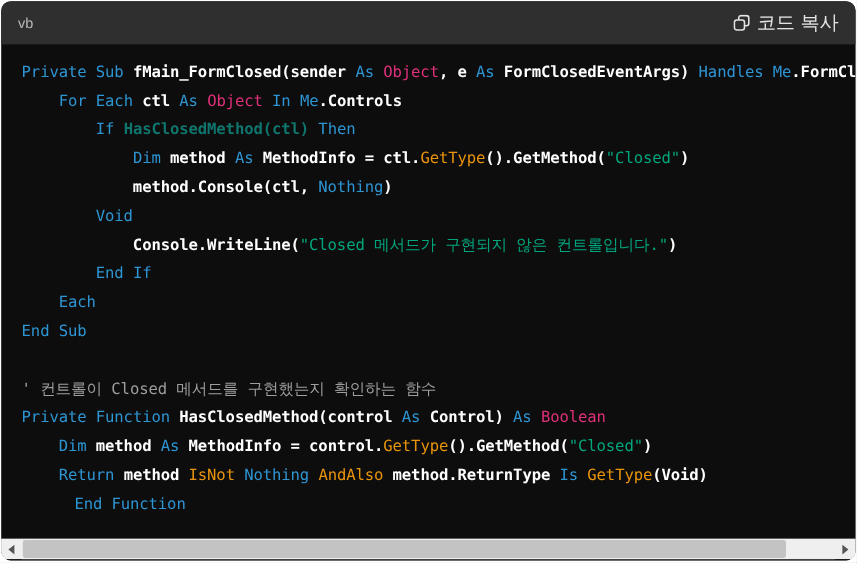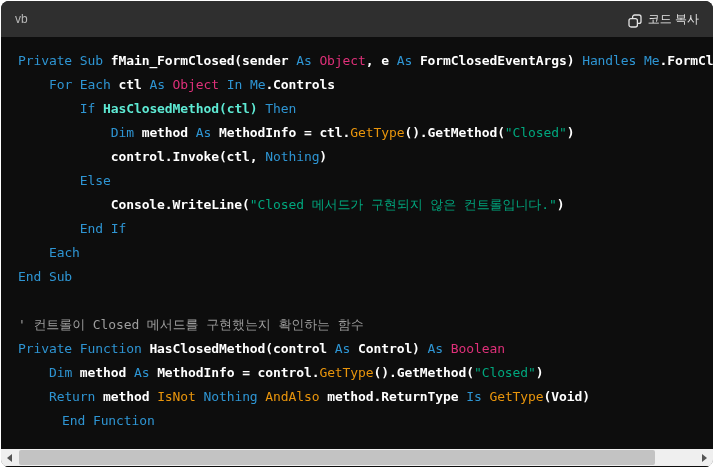--- a/index.html
+++ b/index.html
@@ -7,22 +7,22 @@
        font-family:"Liberation Sans", sans-serif;}
 
   .codeblock{position:absolute;top:1px;left:1px;width:712px;height:466px;
              border-radius:8px;overflow:hidden;background:#0d0d0d;
              display:flex;flex-direction:column;}
 
   .code-header{height:36px;flex:0 0 36px;background:#2f2f2f;
                display:flex;align-items:center;justify-content:space-between;
                padding:0 14px;box-sizing:border-box;}
   .lang-label{font-size:12px;color:#b8b8b8;}
-  .copy-btn{display:flex;align-items:flex-end;gap:6px;cursor:pointer;
-            font-size:12px;color:#e4e4e4;background:none;border:none;
+  .copy-btn{display:flex;align-items:center;gap:6px;cursor:pointer;
+            font-size:16px;color:#e4e4e4;background:none;border:none;
             font-family:"Liberation Sans", sans-serif;padding:0;}
 
   .code-area{flex:0 0 412px;height:412px;box-sizing:border-box;
              padding:12px 0 16px 17px;overflow:hidden;
              font-family:"DejaVu Sans Mono", monospace;
              font-size:13px;line-height:24px;letter-spacing:-0.1px;}
   .line{height:24px;white-space:pre;}
   .line span{font-weight:400;}
   .line span[data-c="p"]{font-weight:600;margin-top:12px;}
 
@@ -53,24 +53,24 @@
           <rect x="1" y="4.6" width="8.4" height="8.4" rx="2" fill="#2f2f2f" stroke="#e4e4e4" stroke-width="1.3"></rect>
         </svg>
       </span>
       <span>코드 복사</span>
     </button>
   </div>
 
   <div class="code-area">
       <div class="line"><span data-c="k" style="color: rgb(46, 149, 211);">Private</span><span data-c="p" style="color: rgb(255, 255, 255);"> </span><span data-c="k" style="color: rgb(46, 149, 211);">Sub</span><span data-c="p" style="color: rgb(255, 255, 255);"> fMain_FormClosed(sender </span><span data-c="k" style="color: rgb(46, 149, 211);">As</span><span data-c="p" style="color: rgb(255, 255, 255);"> </span><span data-c="t" style="color: rgb(223, 48, 121);">Object</span><span data-c="p" style="color: rgb(255, 255, 255);">, e </span><span data-c="k" style="color: rgb(46, 149, 211);">As</span><span data-c="p" style="color: rgb(255, 255, 255);"> FormClosedEventArgs) </span><span data-c="k" style="color: rgb(46, 149, 211);">Handles</span><span data-c="p" style="color: rgb(255, 255, 255);"> </span><span data-c="k" style="color: rgb(46, 149, 211);">Me</span><span data-c="p" style="color: rgb(255, 255, 255);">.FormClosed</span></div>
       <div class="line"><span data-c="p" style="color: rgb(255, 255, 255);">    </span><span data-c="k" style="color: rgb(46, 149, 211);">For</span><span data-c="p" style="color: rgb(255, 255, 255);"> </span><span data-c="k" style="color: rgb(46, 149, 211);">Each</span><span data-c="p" style="color: rgb(255, 255, 255);"> ctl </span><span data-c="k" style="color: rgb(46, 149, 211);">As</span><span data-c="p" style="color: rgb(255, 255, 255);"> </span><span data-c="t" style="color: rgb(223, 48, 121);">Object</span><span data-c="p" style="color: rgb(255, 255, 255);"> </span><span data-c="k" style="color: rgb(46, 149, 211);">In</span><span data-c="p" style="color: rgb(255, 255, 255);"> </span><span data-c="k" style="color: rgb(46, 149, 211);">Me</span><span data-c="p" style="color: rgb(255, 255, 255);">.Controls</span></div>
-      <div class="line"><span data-c="p" style="color: rgb(255, 255, 255);">        </span><span data-c="k" style="color: rgb(46, 149, 211);">If</span><span data-c="p" style="color: #5eead4;"> HasClosedMethod(ctl) </span><span data-c="k" style="color: rgb(46, 149, 211);">Then</span></div>
+      <div class="line"><span data-c="p" style="color: rgb(255, 255, 255);">        </span><span data-c="k" style="color: rgb(46, 149, 211);">If</span><span data-c="p" style="color: #0f766e;"> HasClosedMethod(ctl) </span><span data-c="k" style="color: rgb(46, 149, 211);">Then</span></div>
       <div class="line"><span data-c="p" style="color: rgb(255, 255, 255);">            </span><span data-c="k" style="color: rgb(46, 149, 211);">Dim</span><span data-c="p" style="color: rgb(255, 255, 255);"> method </span><span data-c="k" style="color: rgb(46, 149, 211);">As</span><span data-c="p" style="color: rgb(255, 255, 255);"> MethodInfo = ctl.</span><span data-c="o" style="color: rgb(233, 149, 12);">GetType</span><span data-c="p" style="color: rgb(255, 255, 255);">().GetMethod(</span><span data-c="s" style="color: rgb(0, 166, 125);">"Closed"</span><span data-c="p" style="color: rgb(255, 255, 255);">)</span></div>
-      <div class="line"><span data-c="p" style="color: rgb(255, 255, 255);">            control.Invoke(ctl, </span><span data-c="k" style="color: rgb(46, 149, 211);">Nothing</span><span data-c="p" style="color: rgb(255, 255, 255);">)</span></div>
-      <div class="line"><span data-c="p" style="color: rgb(255, 255, 255);">        </span><span data-c="k" style="color: rgb(46, 149, 211);">Else</span></div>
+      <div class="line"><span data-c="p" style="color: rgb(255, 255, 255);">            method.Console(ctl, </span><span data-c="k" style="color: rgb(46, 149, 211);">Nothing</span><span data-c="p" style="color: rgb(255, 255, 255);">)</span></div>
+      <div class="line"><span data-c="p" style="color: rgb(255, 255, 255);">        </span><span data-c="k" style="color: rgb(46, 149, 211);">Void</span></div>
       <div class="line"><span data-c="p" style="color: rgb(255, 255, 255);">            Console.WriteLine(</span><span data-c="s" style="color: rgb(0, 166, 125);">"Closed 메서드가 구현되지 않은 컨트롤입니다."</span><span data-c="p" style="color: rgb(255, 255, 255);">)</span></div>
       <div class="line"><span data-c="p" style="color: rgb(255, 255, 255);">        </span><span data-c="k" style="color: rgb(46, 149, 211); text-align: right;">End If</span></div>
       <div class="line"><span data-c="p" style="color: rgb(255, 255, 255);">    </span><span data-c="k" style="color: rgb(46, 149, 211);">Each</span></div>
       <div class="line"><span data-c="k" style="color: rgb(46, 149, 211); text-align: center;">End Sub</span></div>
       <div class="line"></div>
       <div class="line"><span data-c="c" style="color: rgb(158, 158, 158);">' 컨트롤이 Closed 메서드를 구현했는지 확인하는 함수</span></div>
       <div class="line"><span data-c="k" style="color: rgb(46, 149, 211);">Private</span><span data-c="p" style="color: rgb(255, 255, 255);"> </span><span data-c="k" style="color: rgb(46, 149, 211);">Function</span><span data-c="p" style="color: rgb(255, 255, 255);"> HasClosedMethod(control </span><span data-c="k" style="color: rgb(46, 149, 211);">As</span><span data-c="p" style="color: rgb(255, 255, 255);"> Control) </span><span data-c="k" style="color: rgb(46, 149, 211);">As</span><span data-c="p" style="color: rgb(255, 255, 255);"> </span><span data-c="t" style="color: rgb(223, 48, 121);">Boolean</span></div>
       <div class="line"><span data-c="p" style="color: rgb(255, 255, 255);">    </span><span data-c="k" style="color: rgb(46, 149, 211);">Dim</span><span data-c="p" style="color: rgb(255, 255, 255);"> method </span><span data-c="k" style="color: rgb(46, 149, 211);">As</span><span data-c="p" style="color: rgb(255, 255, 255);"> MethodInfo = control.</span><span data-c="o" style="color: rgb(233, 149, 12);">GetType</span><span data-c="p" style="color: rgb(255, 255, 255);">().GetMethod(</span><span data-c="s" style="color: rgb(0, 166, 125);">"Closed"</span><span data-c="p" style="color: rgb(255, 255, 255);">)</span></div>
       <div class="line"><span data-c="p" style="color: rgb(255, 255, 255);">    </span><span data-c="k" style="color: rgb(46, 149, 211);">Return</span><span data-c="p" style="color: rgb(255, 255, 255);"> method </span><span data-c="o" style="color: rgb(233, 149, 12);">IsNot</span><span data-c="p" style="color: rgb(255, 255, 255);"> </span><span data-c="k" style="color: rgb(46, 149, 211);">Nothing</span><span data-c="p" style="color: rgb(255, 255, 255);"> </span><span data-c="o" style="color: rgb(233, 149, 12);">AndAlso</span><span data-c="p" style="color: rgb(255, 255, 255);"> method.ReturnType </span><span data-c="k" style="color: rgb(46, 149, 211);">Is</span><span data-c="p" style="color: rgb(255, 255, 255);"> </span><span data-c="o" style="color: rgb(233, 149, 12);">GetType</span><span data-c="p" style="color: rgb(255, 255, 255);">(Void)</span></div>
       <div class="line"><span data-c="k" style="color: rgb(46, 149, 211); margin-left: 44px;">End Function</span></div>

